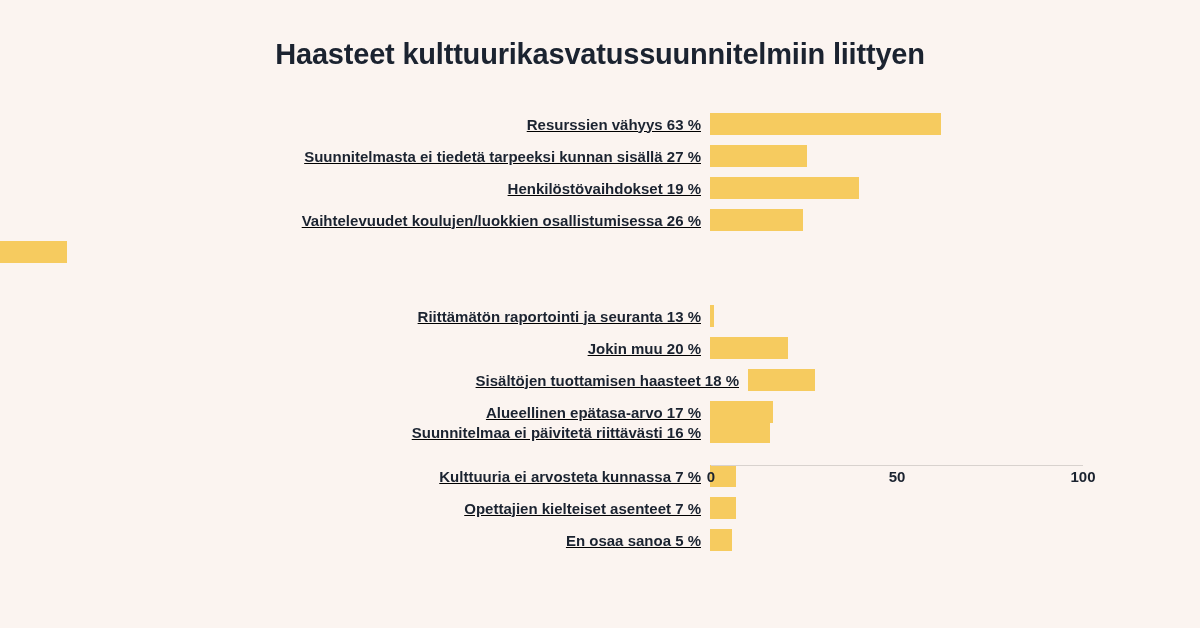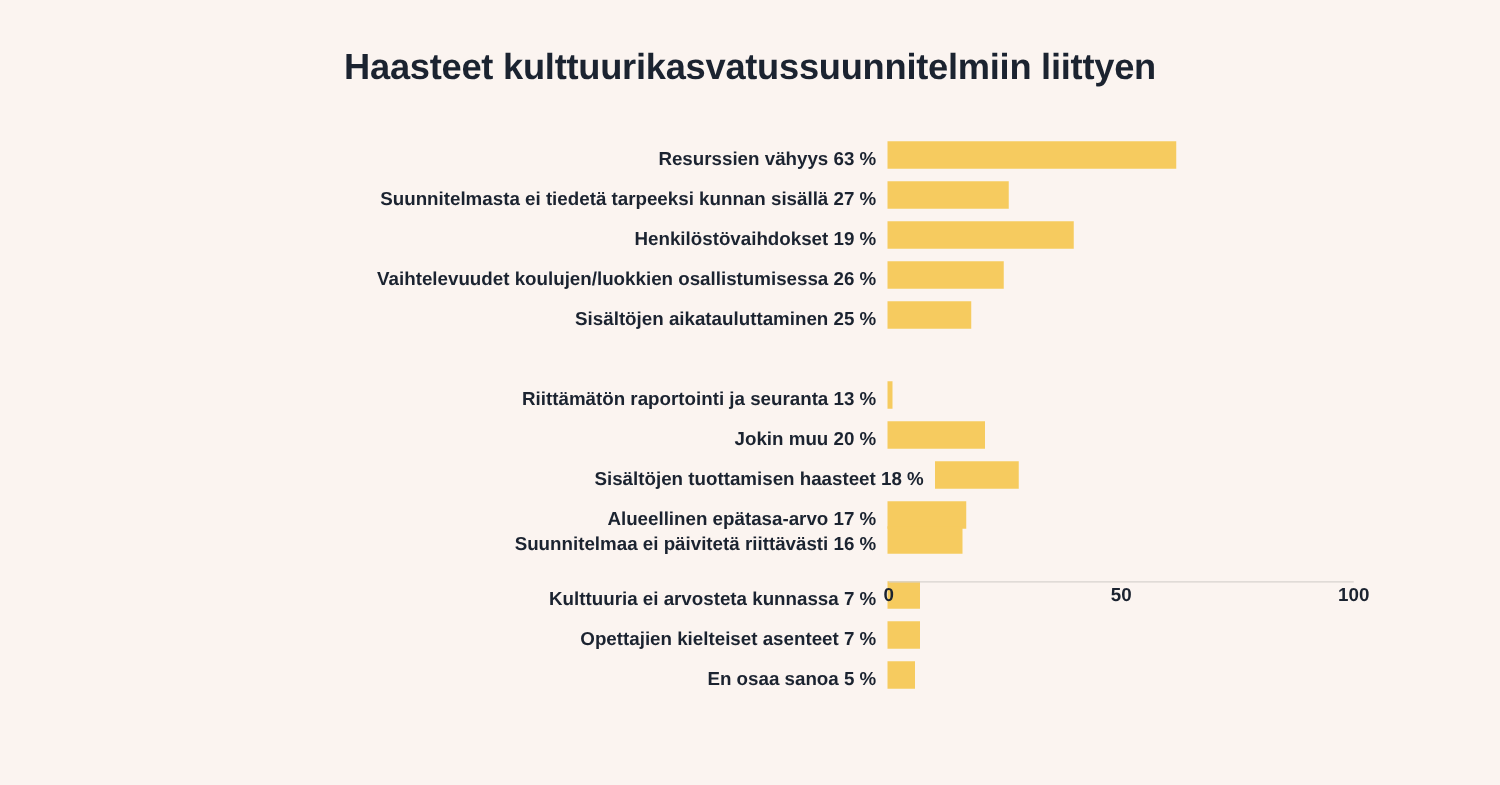--- a/index.html
+++ b/index.html
@@ -36,21 +36,22 @@
     top: 112px;
     width: 1200px;
     height: 470px;
   }
   .row {
     position: absolute;
     left: 0;
     width: 1200px;
     height: 24px;
     display: flex;
-    align-items: flex-end;
+    align-items: center;
+    text-decoration: underline;
   }
   .row-label {
     width: 710px;
     text-align: right;
     padding-right: 9px;
     box-sizing: border-box;
     font-size: 15px;
     font-weight: bold;
     color: #1b2330;
     white-space: nowrap;
@@ -111,21 +112,20 @@
           <div class="bar" style="width:148.8px;"></div>
         </div>
     </div>
     <div class="row" style="top:96px;">
       <div class="row-label">Vaihtelevuudet koulujen/luokkien osallistumisessa 26 %</div>
       <div class="bar-area">
           <div class="bar" style="width:93px;"></div>
         </div>
     </div>
     <div class="row" style="top:128px;">
-      <div class="row-label">Sisältöjen aikatauluttaminen 25 %</div>
       <div class="bar-area">
           <div class="bar" style="width:67px;"></div>
         </div>
     </div>
     <div class="row" style="top:192px;">
       <div class="row-label">Riittämätön raportointi ja seuranta 13 %</div>
       <div class="bar-area">
           <div class="bar" style="width:4px;"></div>
         </div>
     </div>

